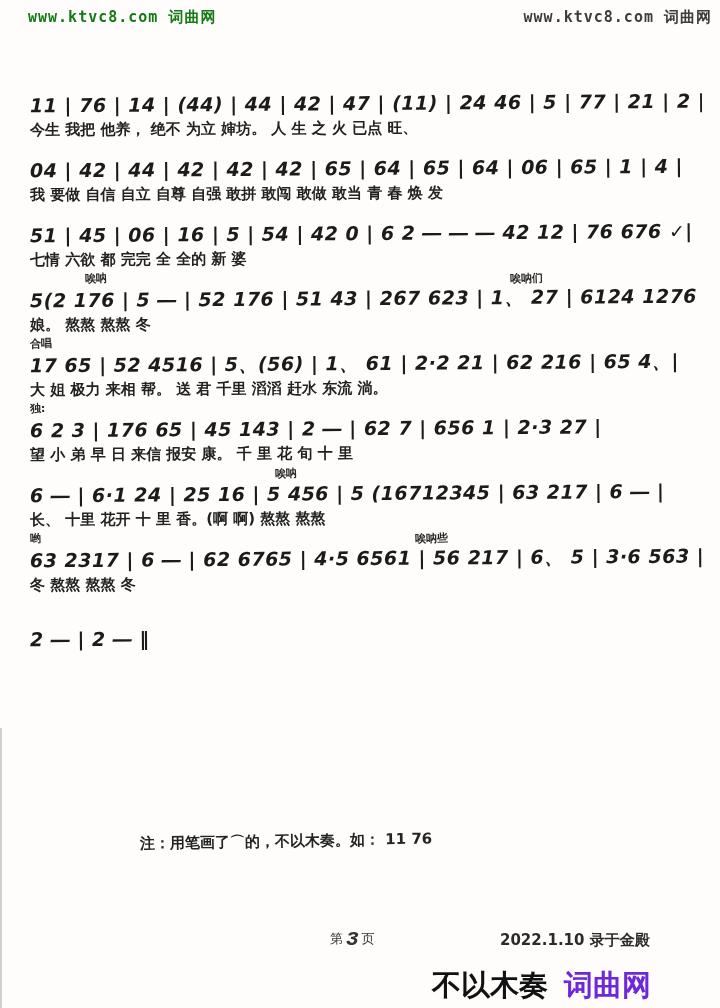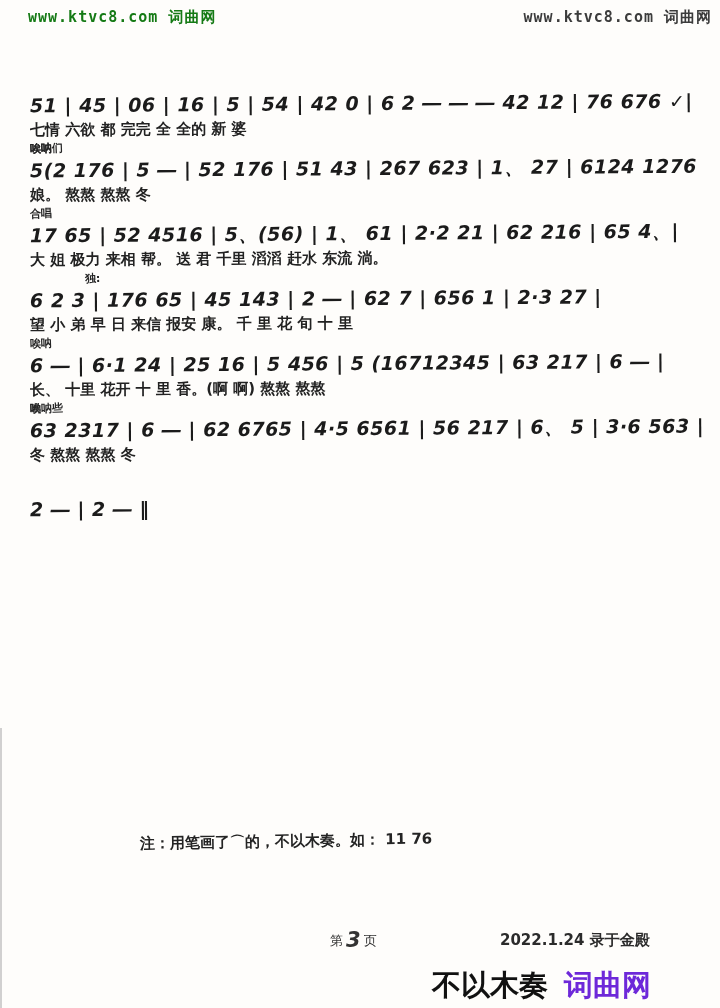--- a/index.html
+++ b/index.html
@@ -44,36 +44,52 @@
   .row:nth-child(9) .a1{left:555px;}
   .row:nth-child(10) .a1{left:430px;} .row:nth-child(10) .a2{left:520px;}
 
   .note-line{
     position:absolute;left:140px;top:832px;
     font-size:15px;font-weight:bold;white-space:nowrap;
     transform:rotate(-1deg);color:#242424;
   }
 
   
-  .page-num{position:absolute;left:330px;top:928px;font-size:13px;color:#333;}
+  .page-num{position:absolute;left:330px;top:928px;font-size:13px;color:#333;font-family:Liberation Mono, monospace;}
   .page-num .big{font-size:21px;font-weight:bold;font-style:italic;vertical-align:-2px;padding:0 3px;}
   .record{position:absolute;left:500px;top:931px;font-size:15px;font-weight:bold;color:#2b2b2b;}
   .source{position:absolute;left:432px;top:966px;font-size:29px;font-weight:bold;color:#111;white-space:nowrap;}
   .source .site{color:#6d28d9;margin-left:16px;}
   .scan-edge{position:absolute;left:0;top:728px;width:2px;height:280px;background:#b9b9b9;opacity:.65;}
 </style>
 </head>
 <body>
 
 <div class="page">
 
   <div class="wm wm-left">www.ktvc8.com 词曲网</div>
   <div class="wm wm-right">www.ktvc8.com 词曲网</div>
 
   <div class="score">
+    <div class="row">
+      <div class="ann">
+          <span class="a1"></span>
+          <span class="a2"></span>
+        </div>
+      <div class="notation">11 | 76 | 14 | (44) | 44 | 42 | 47 | (11) | 24 46 | 5 | 77 | 21 | 2 |</div>
+      <div class="lyrics">今生  我把 他养，    绝不 为立 婶坊。    人   生   之   火   已点  旺、</div>
+    </div>
+    <div class="row">
+      <div class="ann">
+          <span class="a1"></span>
+          <span class="a2"></span>
+        </div>
+      <div class="notation">04 | 42 | 44 | 42 | 42 | 42 | 65 | 64 | 65 | 64 | 06 | 65 | 1 | 4 |</div>
+      <div class="lyrics">我  要做  自信  自立  自尊  自强  敢拼  敢闯  敢做  敢当  青  春  焕  发</div>
+    </div>
     <div class="row">
       <div class="ann">
           <span class="a1"></span>
           <span class="a2"></span>
         </div>
       <div class="notation">51 | 45 | 06 | 16 | 5 | 54 | 42 0 | 6  2 ― ― ― 42 12 | 76 676 ✓|</div>
       <div class="lyrics">七情  六欲    都  完完  全      全的        新    婆</div>
     </div>
     <div class="row">
       <div class="ann">
@@ -124,20 +140,20 @@
       <div class="lyrics"></div>
     </div>
   </div>
 
   <div class="note-line">注：用笔画了⌒的，不以木奏。如： 11 76</div>
 
   <div class="page-num">
     <span>第</span><span class="big">3</span><span>页</span>
   </div>
 
-  <div class="record">2022.1.24 录于金殿</div>
+  <div class="record">2022.1.10 录于金殿</div>
 
   <div class="source">
     <span>不以木奏</span><span class="site">词曲网</span>
   </div>
 
   <div class="scan-edge"></div>
 </div>
 
 </body></html>

